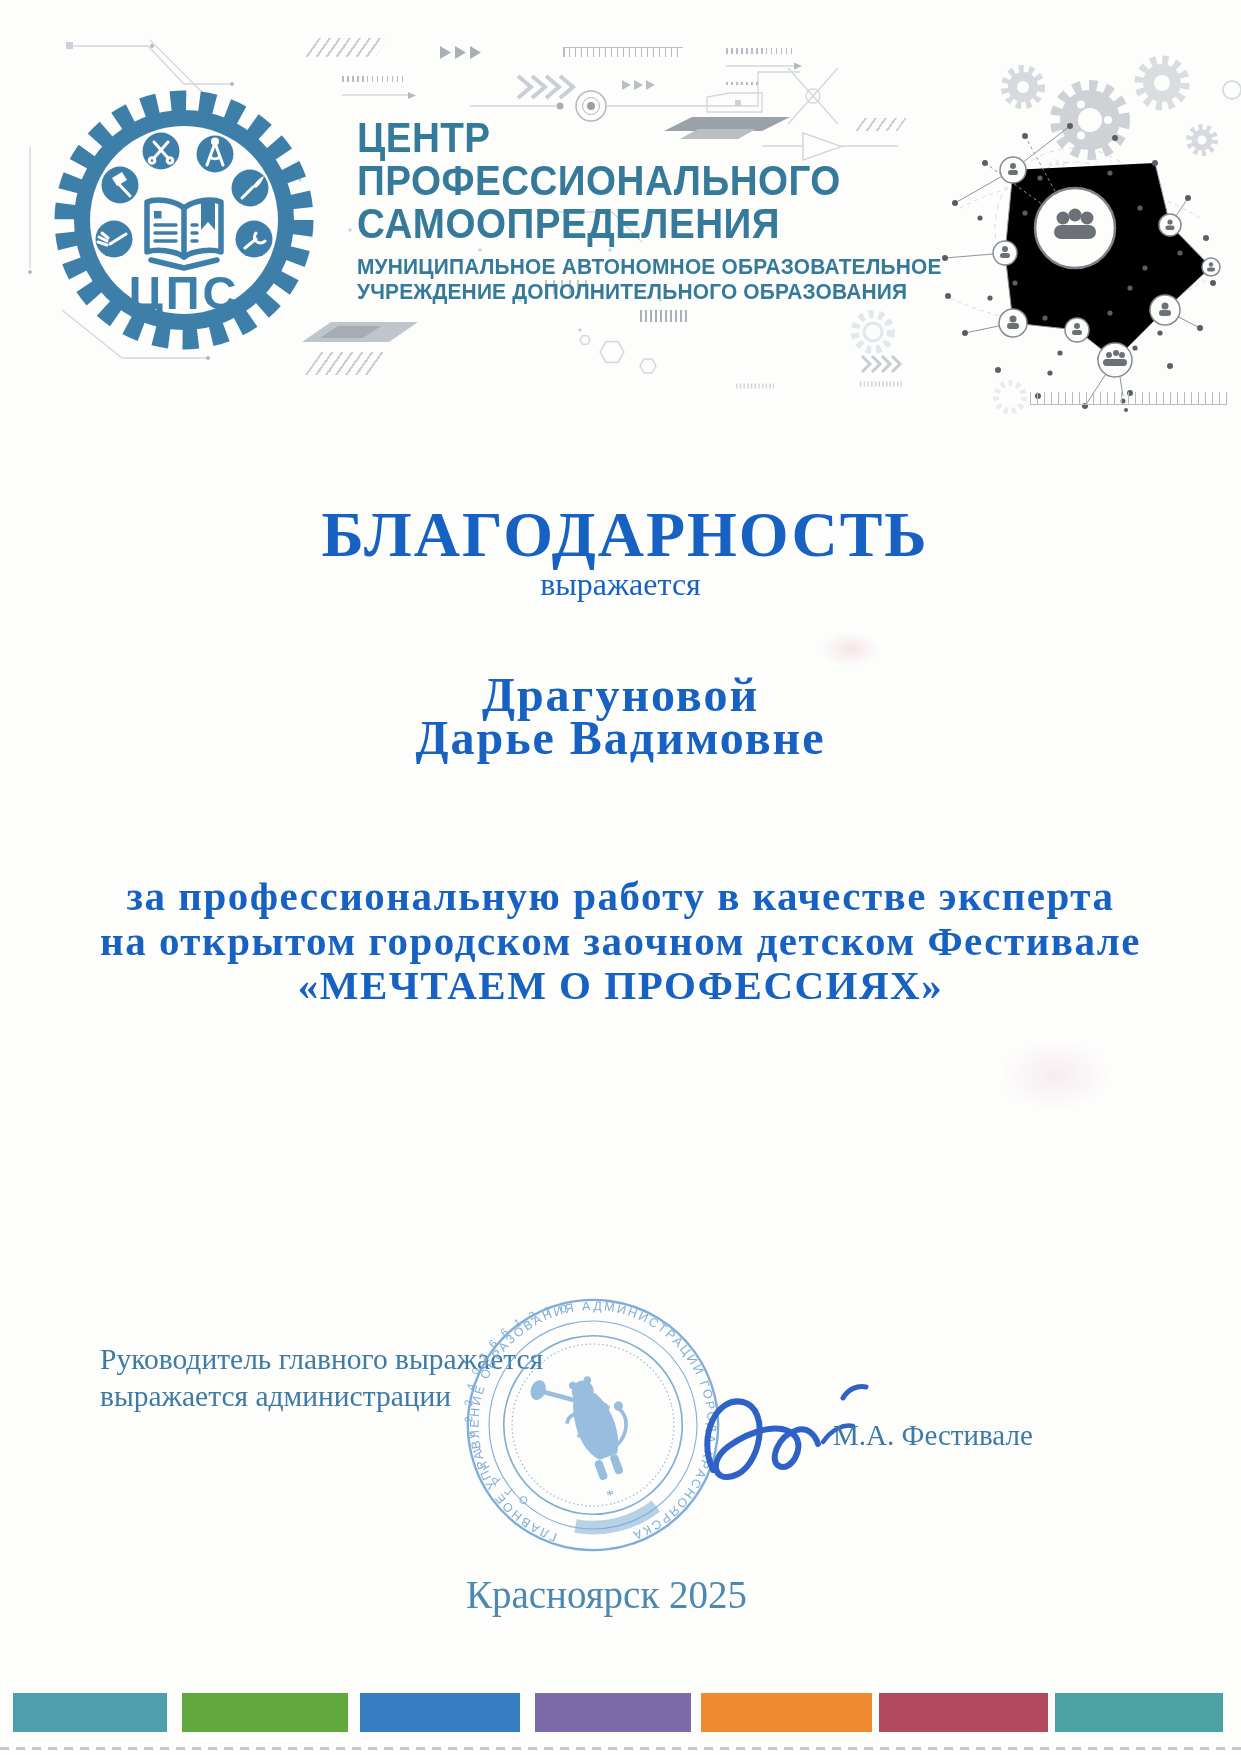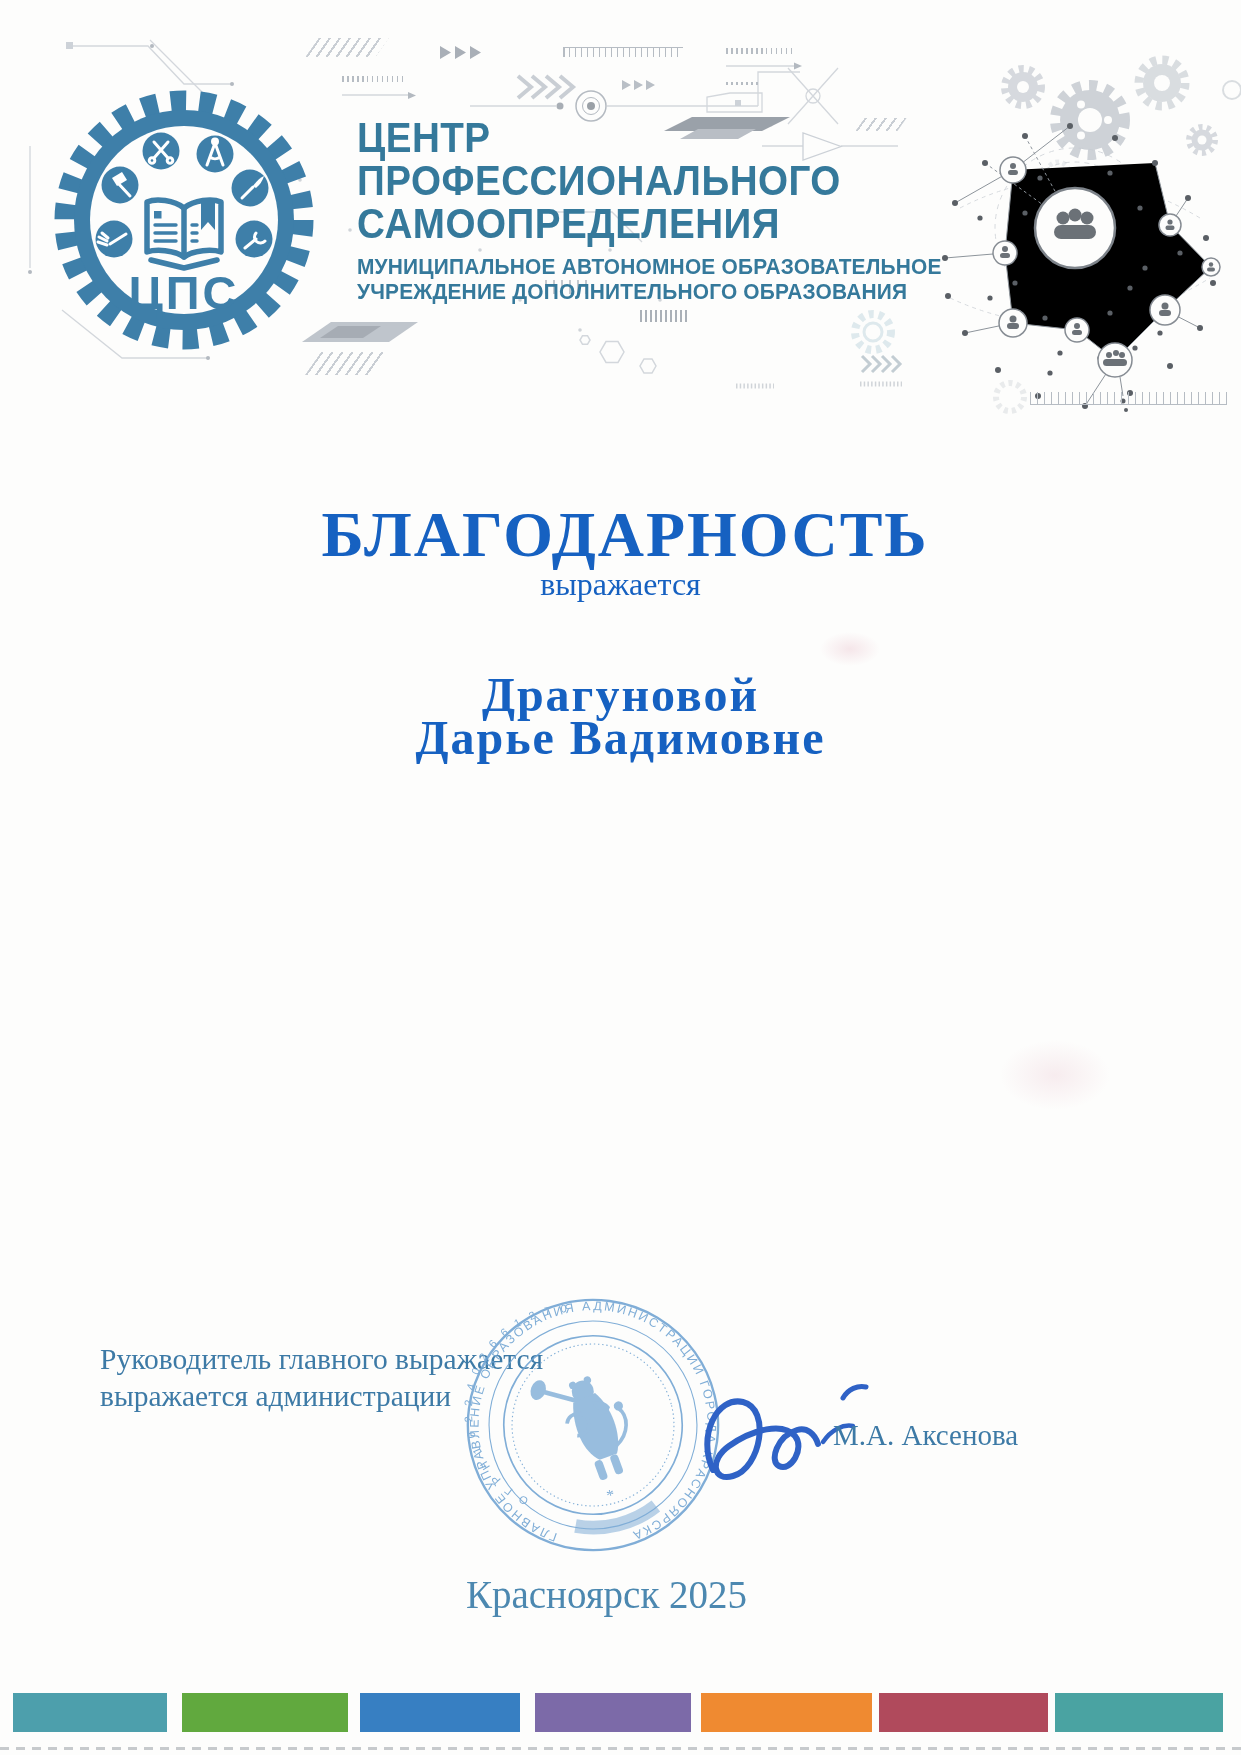--- a/index.html
+++ b/index.html
@@ -351,20 +351,25 @@
     <div>МУНИЦИПАЛЬНОЕ АВТОНОМНОЕ ОБРАЗОВАТЕЛЬНОЕ</div>
     <div>УЧРЕЖДЕНИЕ ДОПОЛНИТЕЛЬНОГО ОБРАЗОВАНИЯ</div>
   </div>
 
   <div class="abs center-text cert-title">БЛАГОДАРНОСТЬ</div>
   <div class="abs center-text recipient">
     <div>Драгуновой</div>
     <div>Дарье Вадимовне</div>
   </div>
   <div class="abs center-text cert-intro">выражается</div>
+  <div class="abs center-text body-text">
+    <div>за профессиональную работу в качестве эксперта</div>
+    <div>на открытом городском заочном детском Фестивале</div>
+    <div>«МЕЧТАЕМ О ПРОФЕССИЯХ»</div>
+  </div>
 
   <div class="abs role">
     <div>Руководитель главного выражается</div>
     <div>выражается администрации</div>
   </div>
 
   <svg class="stamp-wrap" viewBox="-150 -150 300 300">
     <defs>
       <path id="outerArc" d="M -65.7,105.2 A 124.5 124.5 0 1 1 -63.9,106.3"></path>
       <path id="innerArc" d="M -86.8,60.8 A 106 106 0 1 1 -85,62.2"></path>
@@ -400,21 +405,21 @@
   </svg>
 
   <svg width="210" height="130" viewBox="0 0 210 130" style="left:695px;top:1372px">
     <g stroke="#2F62C6" fill="none" stroke-linecap="round">
       <path stroke-width="6" d="M 18,98 C 2,64 22,24 48,30 C 76,37 66,96 38,104 C 18,110 14,88 34,74 C 58,57 88,50 100,64 C 110,76 96,100 84,94 C 74,89 82,64 102,58 C 112,55 120,62 123,72"></path>
       <path stroke-width="4.5" d="M 128,70 C 136,58 148,52 158,54"></path>
       <path stroke-width="5" d="M 148,26 C 153,17 163,13 171,15"></path>
     </g>
   </svg>
 
-  <div class="abs signee">М.А. Аксенова</div>
+  <div class="abs signee">М.А. Фестивале</div>
   <div class="abs center-text city">Красноярск 2025</div>
 
   <div class="bar" style="left: 13px; width: 154px; background: rgb(77, 159, 172);"></div>
   <div class="bar" style="left: 182px; width: 166px; background: rgb(97, 169, 62);"></div>
   <div class="bar" style="left: 360px; width: 160px; background: rgb(55, 127, 194);"></div>
   <div class="bar" style="left: 535px; width: 156px; background: rgb(124, 106, 168);"></div>
   <div class="bar" style="left: 701px; width: 171px; background: rgb(239, 138, 49);"></div>
   <div class="bar" style="left: 879px; width: 169px; background: rgb(176, 74, 92);"></div>
   <div class="bar" style="left: 1055px; width: 168px; background: rgb(74, 163, 162);"></div>
   <div class="abs bottom-edge"></div>

